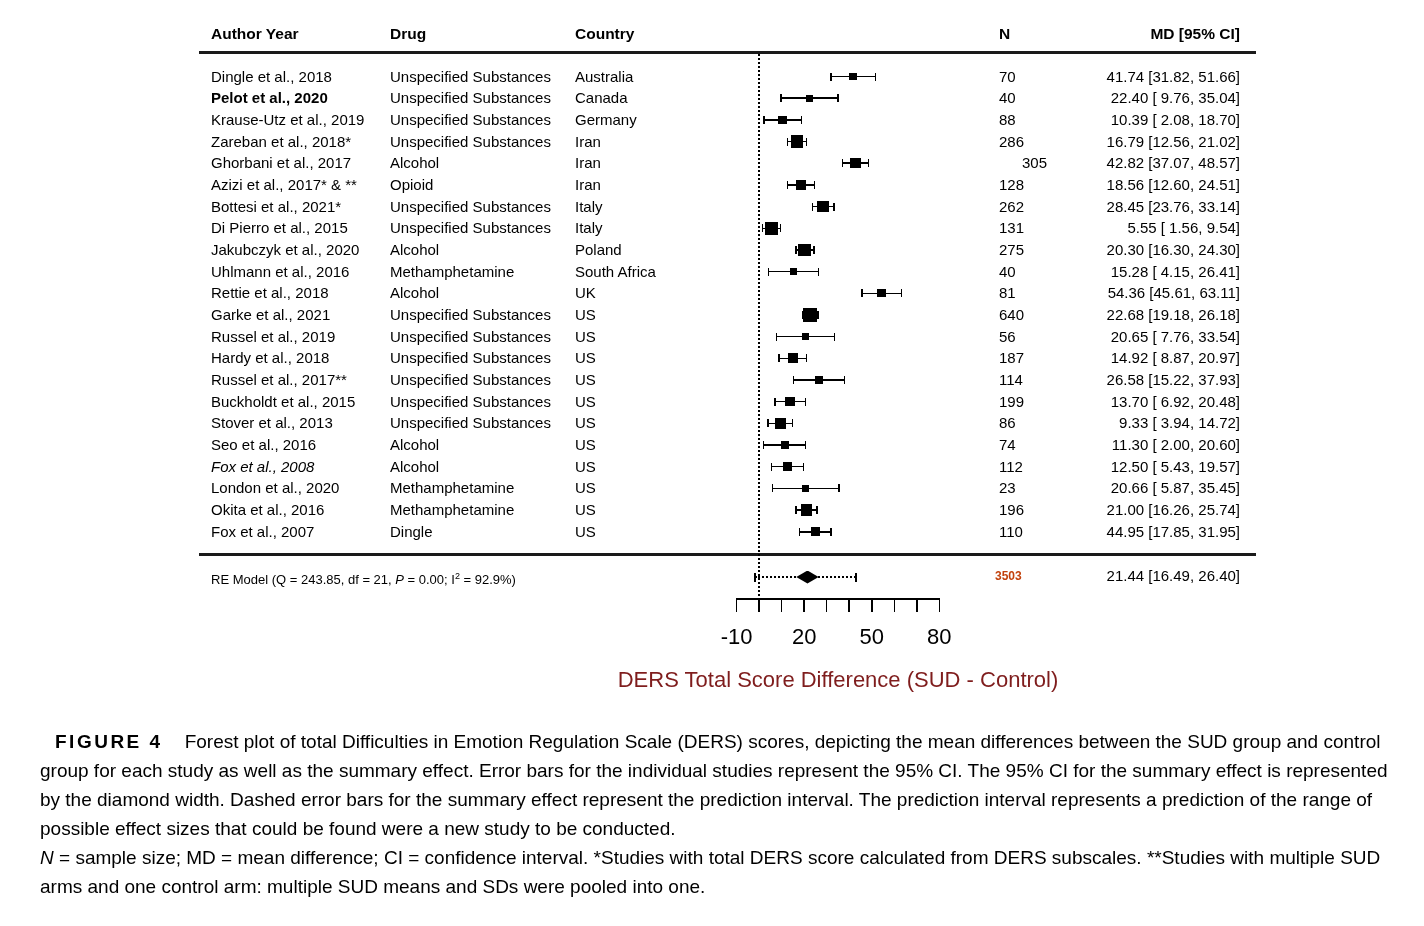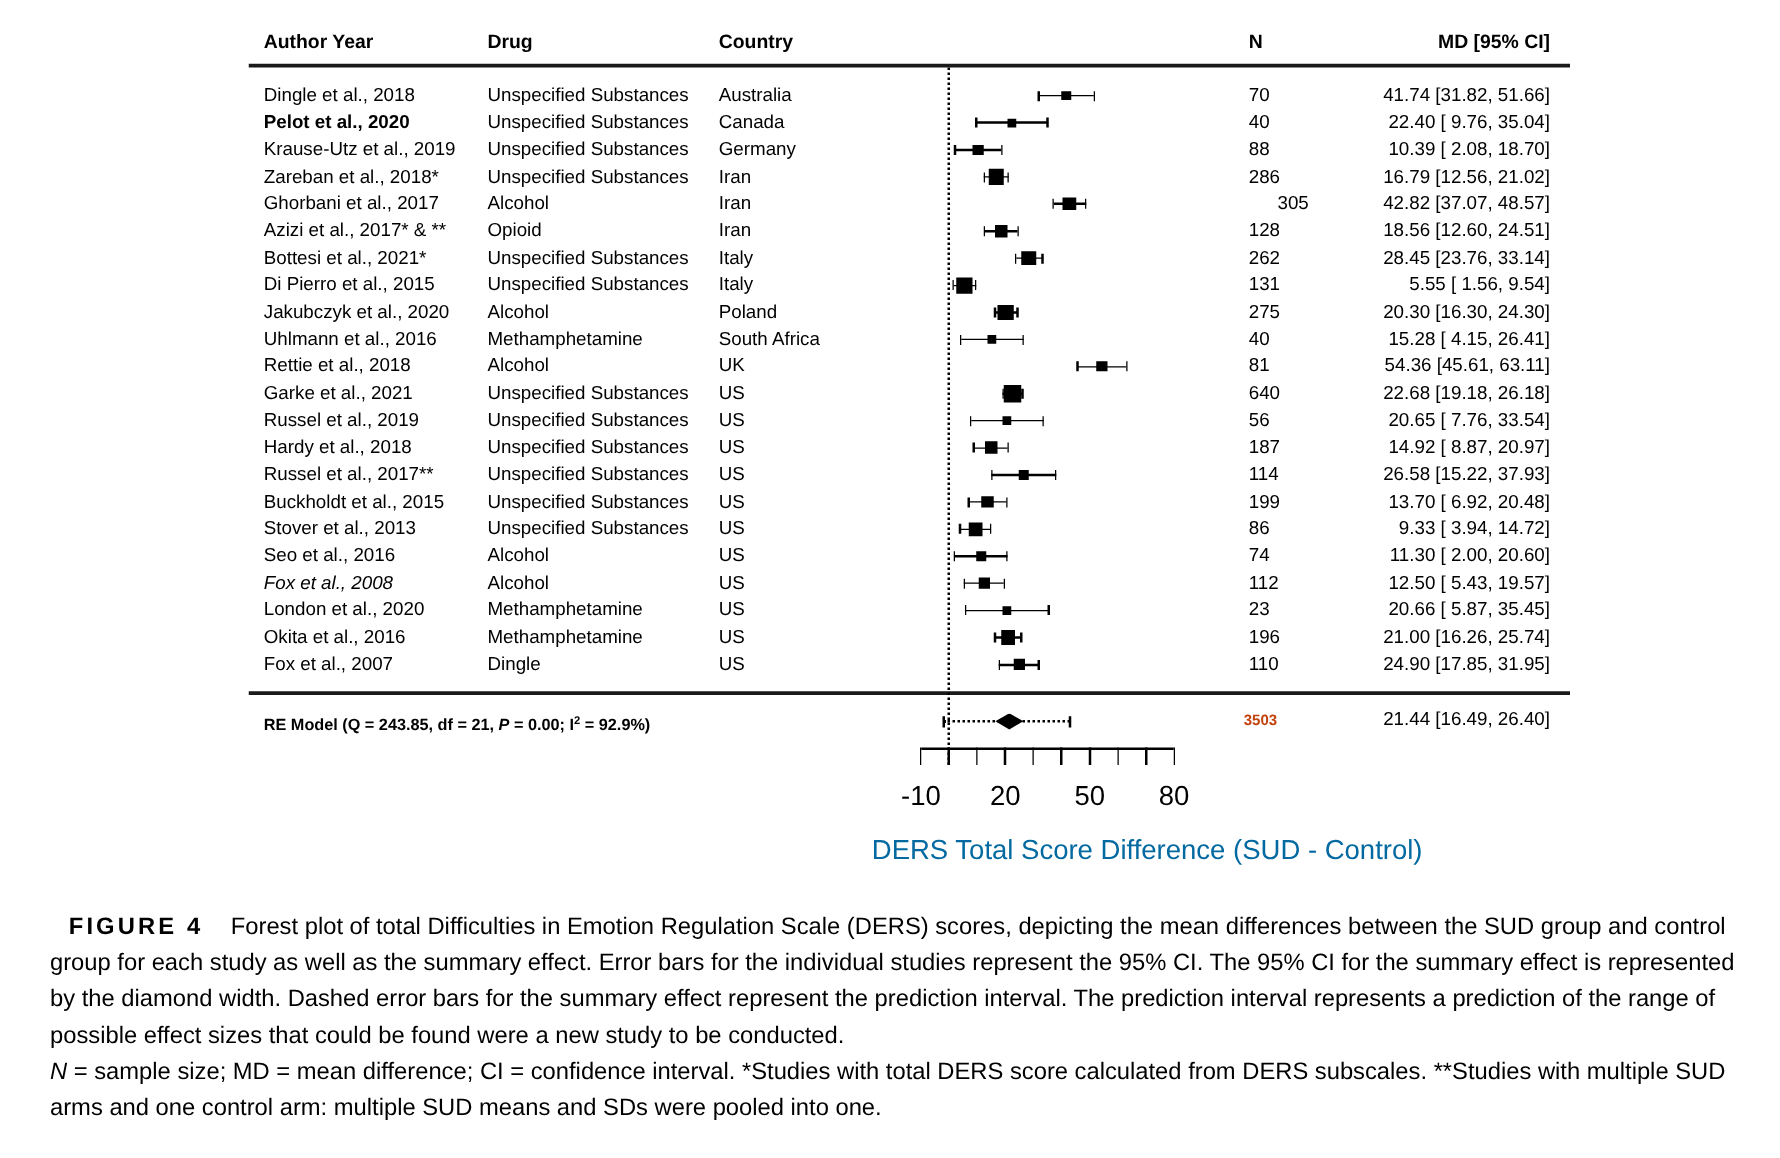--- a/index.html
+++ b/index.html
@@ -9,22 +9,22 @@
   .colh{position:absolute;font-size:15.5px;font-weight:bold;line-height:20px;white-space:nowrap;color:#000;}
   .md-box{width:200px;text-align:right;}
   .rule{position:absolute;background:#1a1a1a;}
   .hline{position:absolute;background:#000;}
   .vcap{position:absolute;background:#000;}
   .marker{position:absolute;background:#000;}
   .zero-line{position:absolute;width:0;border-left:2px dotted #000;}
   .pi-line{position:absolute;height:0;border-top:2px dotted #000;}
   .diamond{position:absolute;background:#000;clip-path:polygon(0 50%,50% 0,100% 50%,50% 100%);}
   .ticklabel{position:absolute;width:64px;text-align:center;font-size:22px;line-height:26px;color:#000;}
-  .axis-title{position:absolute;left:538px;top:666px;width:600px;text-align:right;font-size:22px;line-height:28px;color:#0369a1;}
-  .re-label{position:absolute;font-size:13px;line-height:18px;white-space:nowrap;color:#000;font-weight:bold;}
+  .axis-title{position:absolute;left:538px;top:666px;width:600px;text-align:center;font-size:22px;line-height:28px;color:#7f1d1d;}
+  .re-label{position:absolute;font-size:13px;line-height:18px;white-space:nowrap;color:#000;}
   .re-label sup{font-size:9px;}
   .re-n{position:absolute;font-size:12px;font-weight:bold;line-height:20px;color:#c2410c;}
   .caption{position:absolute;left:40px;top:727px;width:1352px;margin:0;
            font-size:19px;line-height:29px;color:#000;text-indent:15px;}
   .caption .fig-label{font-weight:bold;letter-spacing:2.5px;padding-right:22px;}
   .caption i{font-style:italic;}
 </style>
 </head>
 <body>
 
@@ -228,21 +228,21 @@
       <div class="cell" style="left: 999px; top: 500.1px;">196</div>
       <div class="cell md-box" style="left: 1040px; top: 500.1px;">21.00 [16.26, 25.74]</div>
       <div class="hline" style="left: 795.803px; top: 509.35px; width: 21.3404px; height: 1.5px;"></div>
       <div class="vcap" style="left: 795.053px; top: 506.1px; width: 1.5px; height: 8px;"></div>
       <div class="vcap" style="left: 816.393px; top: 506.1px; width: 1.5px; height: 8px;"></div>
       <div class="marker" style="left: 800.708px; top: 504.335px; width: 11.5295px; height: 11.5295px;"></div>
       <div class="cell" style="left: 211px; top: 521.78px;">Fox et al., 2007</div>
       <div class="cell" style="left: 390px; top: 521.78px;">Dingle</div>
       <div class="cell" style="left: 575px; top: 521.78px;">US</div>
       <div class="cell" style="left: 999px; top: 521.78px;">110</div>
-      <div class="cell md-box" style="left: 1040px; top: 521.78px;">24.90 [17.85, 31.95]</div>
+      <div class="cell md-box" style="left: 1040px; top: 521.78px;">44.95 [17.85, 31.95]</div>
       <div class="hline" style="left: 799.382px; top: 531.03px; width: 31.7405px; height: 1.5px;"></div>
       <div class="vcap" style="left: 798.632px; top: 527.78px; width: 1.5px; height: 8px;"></div>
       <div class="vcap" style="left: 830.373px; top: 527.78px; width: 1.5px; height: 8px;"></div>
       <div class="marker" style="left: 810.639px; top: 527.167px; width: 9.22624px; height: 9.22624px;"></div>
     </div>
 
   <div class="re-label" style="left:211px;top:567px;">
     <span>RE Model (Q = 243.85, df = 21, </span><i>P</i><span> = 0.00; I</span><sup>2</sup><span> = 92.9%)</span>
   </div>
   <div class="re-n" style="left:995px;top:566px;">3503</div>

